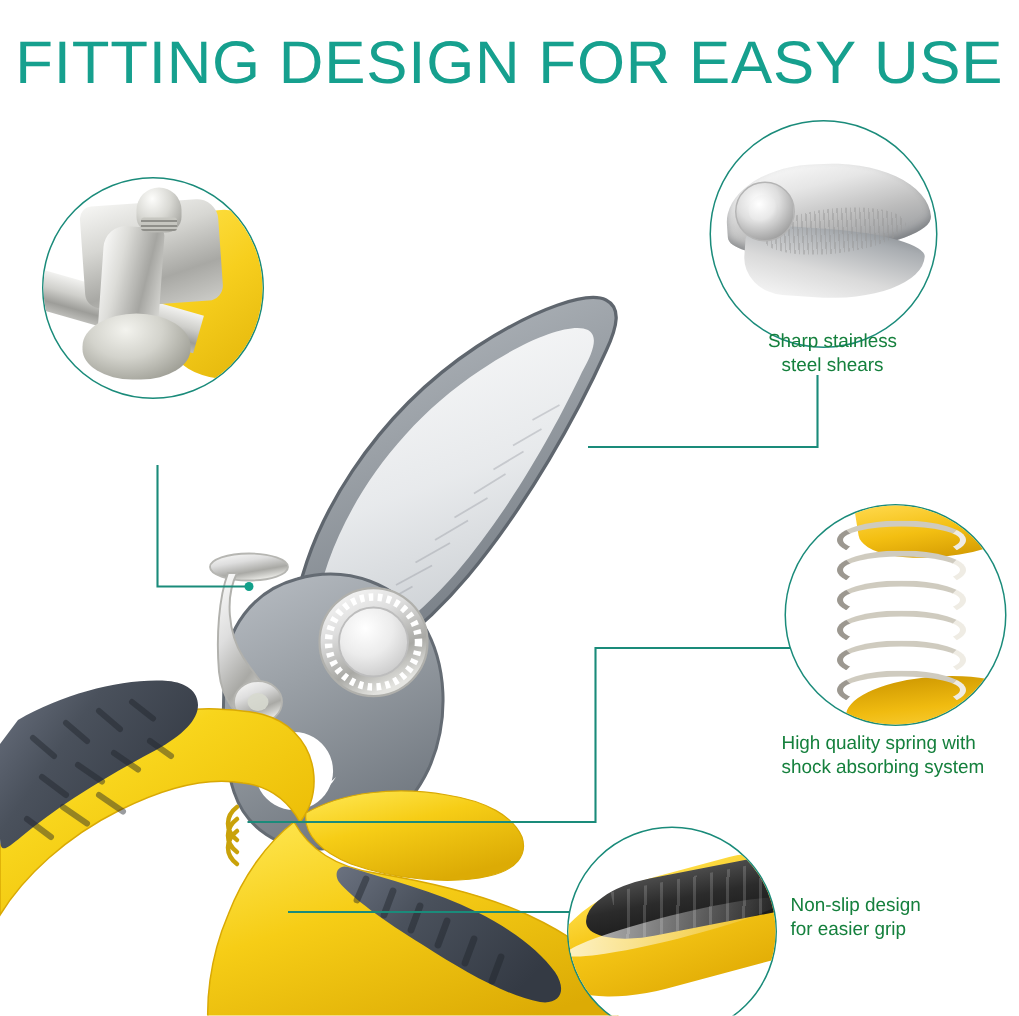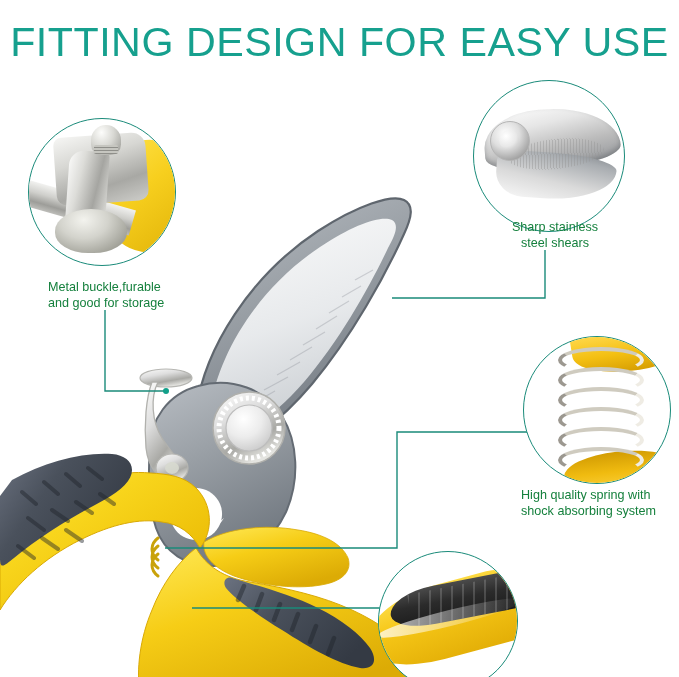--- a/index.html
+++ b/index.html
@@ -341,22 +341,20 @@
   <div class="callout" id="c1">
     <div class="inner">
       <div class="yellowblob"></div>
       <div class="metalbar"></div>
       <div class="plate"></div>
       <div class="hook"></div>
       <div class="pad"></div>
       <div class="knob"></div>
     </div>
   </div>
-  <div class="caption" style="left:48px;top:262px;width:160px;">Metal buckle,furable
-and good for storage</div>
 
   <div class="callout" id="c2">
     <div class="inner">
       <div class="bladeTop"></div>
       <div class="bladeLow"></div>
       <div class="edge"></div>
       <div class="pivot"></div>
     </div>
   </div>
   <div class="caption" style="left:490px;top:202px;width:130px;text-align:center;">Sharp stainless
@@ -379,14 +377,16 @@
   <div class="caption" style="left:521px;top:470px;width:160px;">High quality spring with
 shock absorbing system</div>
 
   <div class="callout" id="c4">
     <div class="inner">
       <div class="ygrip"></div>
       <div class="black"></div>
       <div class="shine"></div>
     </div>
   </div>
+  <div class="caption" style="left:527px;top:578px;width:150px;">Non-slip design
+for easier grip</div>
 
 </div>
 
 </body></html>

